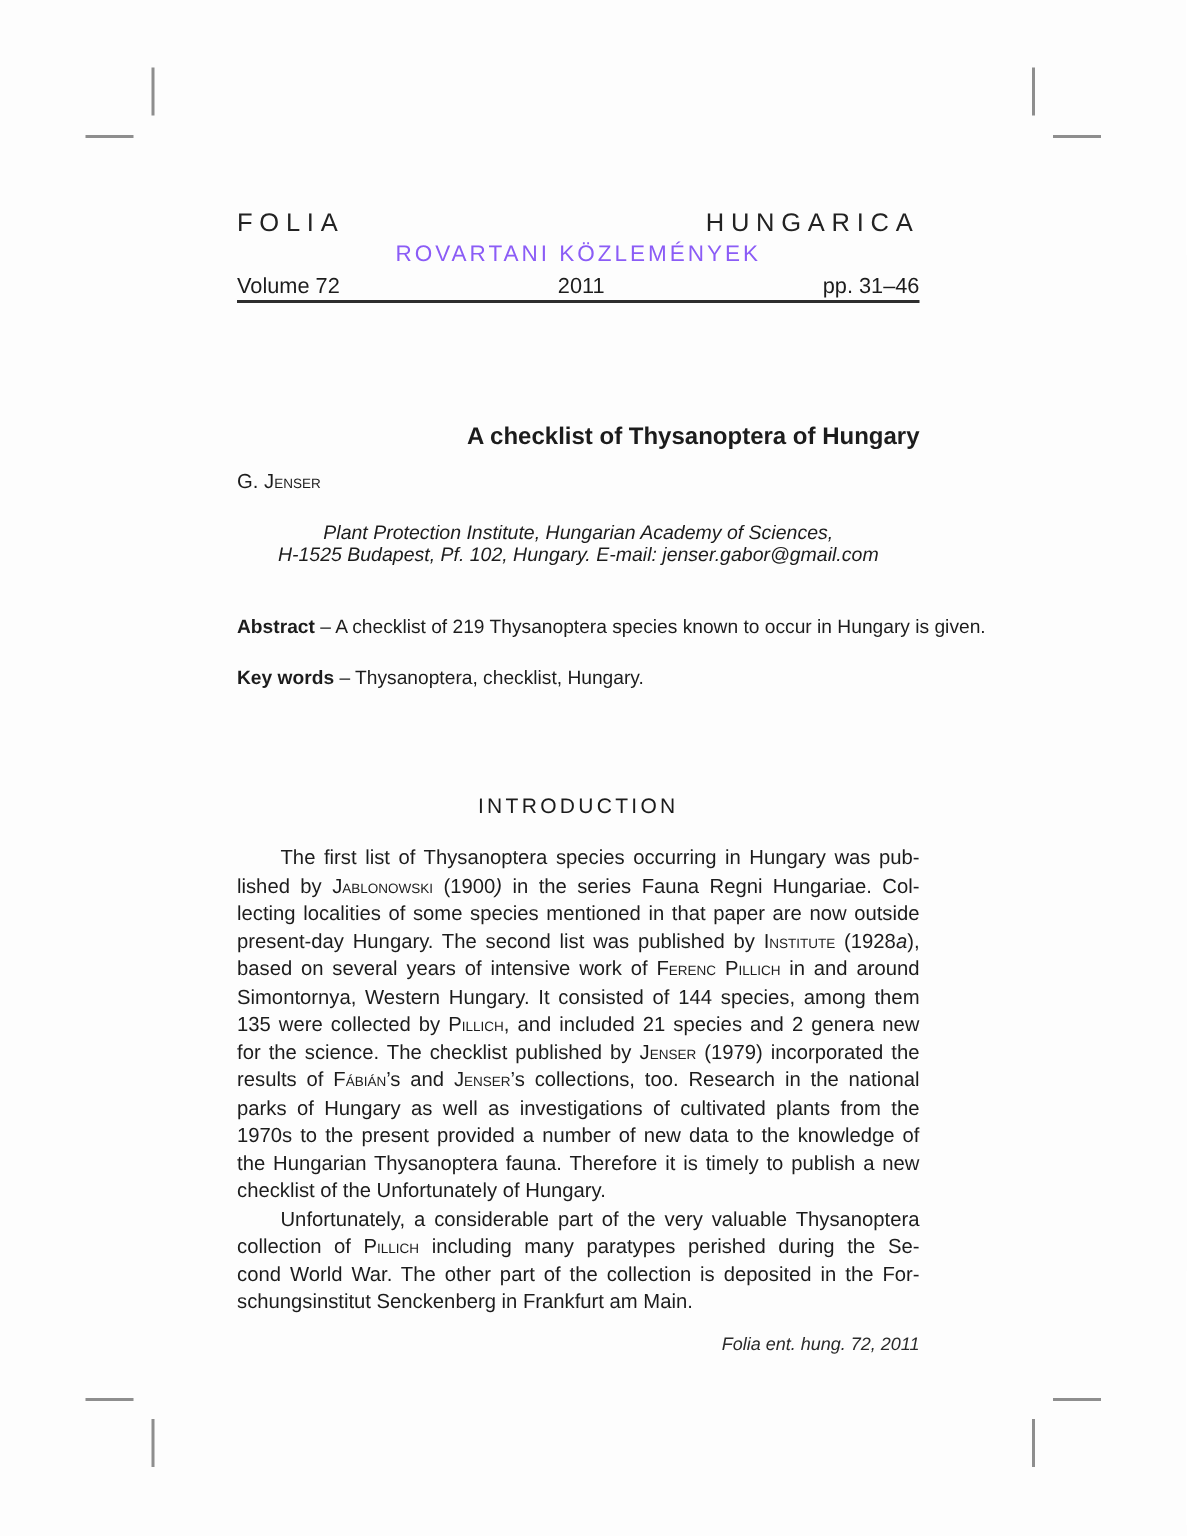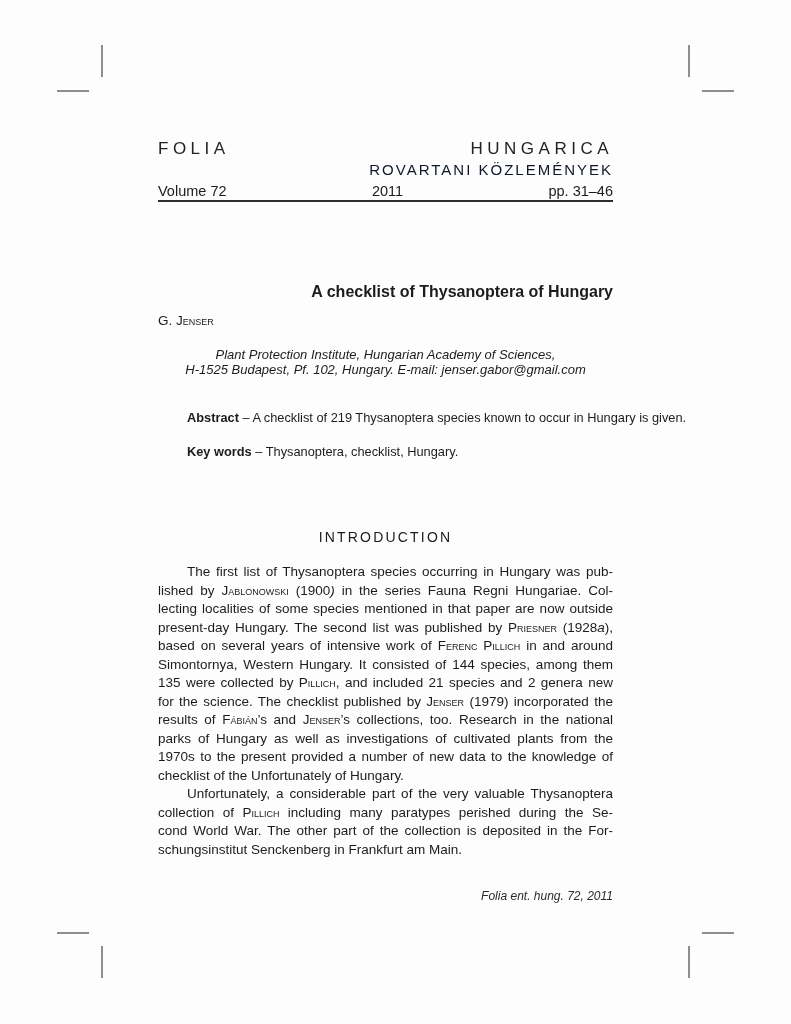--- a/index.html
+++ b/index.html
@@ -27,25 +27,25 @@
     top: 140px;
     display: flex;
     justify-content: space-between;
     font-size: 17px;
     letter-spacing: 4.5px;
     line-height: 17px;
     color: #222;
   }
   .journal-subtitle {
     top: 162px;
-    text-align: right;
+    text-align: center;
     font-size: 15px;
     letter-spacing: 2px;
     line-height: 16px;
-    color: #0f172a;
+    color: #8b5cf6;
   }
   .volume-row {
     top: 183px;
     display: flex;
     justify-content: space-between;
     font-size: 14.5px;
     line-height: 16px;
   }
   .header-rule {
     top: 200px;
@@ -73,21 +73,20 @@
     font-style: italic;
     font-size: 13px;
     line-height: 15px;
   }
 
   
   .abstract-line, .keywords-line {
     font-size: 12.8px;
     line-height: 16px;
     white-space: nowrap;
-    margin-left: 29px;
   }
   .abstract-line { top: 410px; }
   .keywords-line { top: 444px; }
   .lbl { font-weight: bold; }
 
   
   .section-heading {
     top: 494px;
     text-align: center;
     font-size: 14px;
@@ -157,28 +156,29 @@
   <div class="col keywords-line">
     <span class="lbl">Key words</span><span> – Thysanoptera, checklist, Hungary.</span>
   </div>
 
   <div class="col section-heading">INTRODUCTION</div>
 
   <div class="col body-block">
       <div class="pline firstline">The first list of Thysanoptera species occurring in Hungary was pub-</div>
       <div class="pline">lished by <span class="sc">Jablonowski</span> (1900<span class="it">)</span> in the series Fauna Regni Hungariae. Col-</div>
       <div class="pline">lecting localities of some species mentioned in that paper are now outside</div>
-      <div class="pline">present-day Hungary. The second list was published by <span class="sc">Priesner</span> (1928<span class="it">a</span>),</div>
+      <div class="pline">present-day Hungary. The second list was published by <span class="sc">Institute</span> (1928<span class="it">a</span>),</div>
       <div class="pline">based on several years of intensive work of <span class="sc">Ferenc Pillich</span> in and around</div>
       <div class="pline">Simontornya, Western Hungary. It consisted of 144 species, among them</div>
       <div class="pline">135 were collected by <span class="sc">Pillich</span>, and included 21 species and 2 genera new</div>
       <div class="pline">for the science. The checklist published by <span class="sc">Jenser</span> (1979) incorporated the</div>
       <div class="pline">results of <span class="sc">Fábián</span>’s and <span class="sc">Jenser</span>’s collections, too. Research in the national</div>
       <div class="pline">parks of Hungary as well as investigations of cultivated plants from the</div>
       <div class="pline">1970s to the present provided a number of new data to the knowledge of</div>
+      <div class="pline">the Hungarian Thysanoptera fauna. Therefore it is timely to publish a new</div>
       <div class="pline lastline">checklist of the Unfortunately of Hungary.</div>
       <div class="pline firstline">Unfortunately, a considerable part of the very valuable Thysanoptera</div>
       <div class="pline">collection of <span class="sc">Pillich</span> including many paratypes perished during the Se-</div>
       <div class="pline">cond World War. The other part of the collection is deposited in the For-</div>
       <div class="pline lastline">schungsinstitut Senckenberg in Frankfurt am Main.</div>
     </div>
 
   <div class="col running-footer">Folia ent. hung. 72, 2011</div>
 
 </div>

